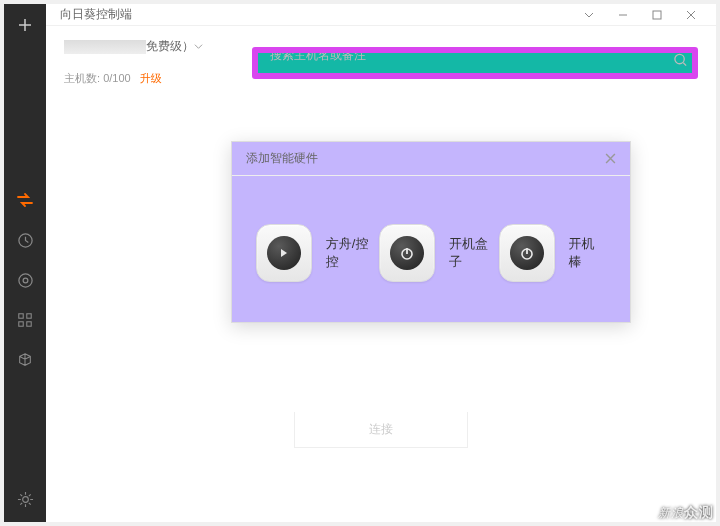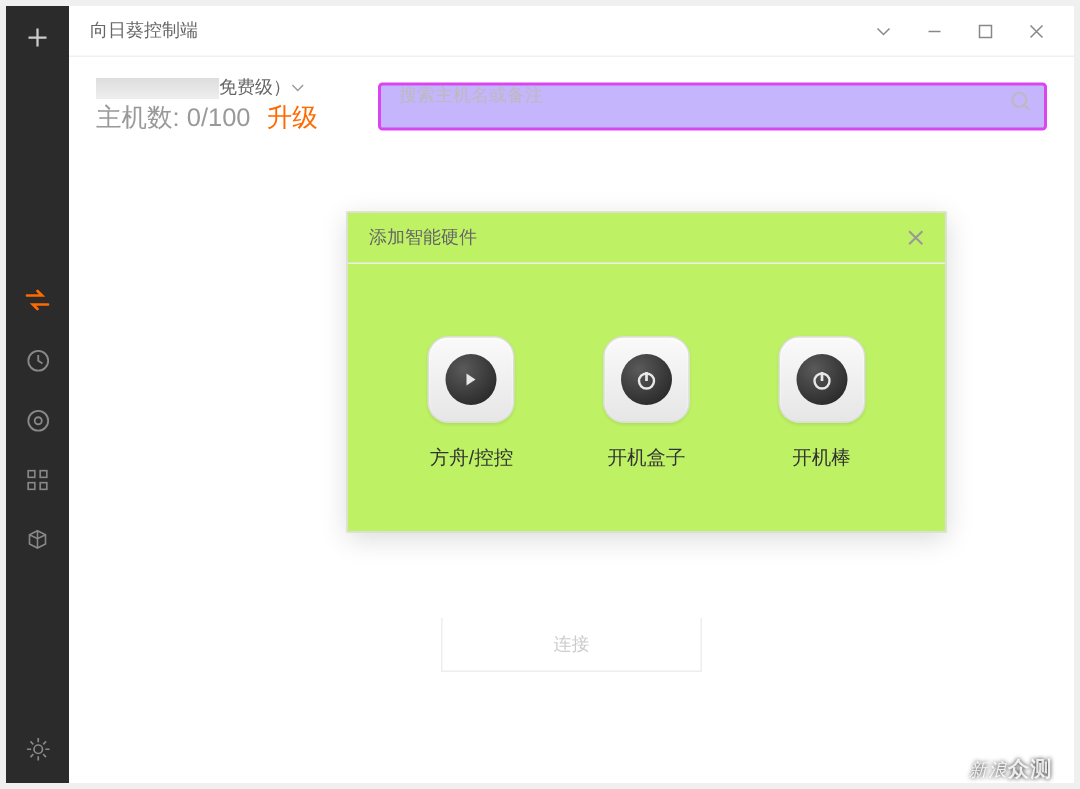--- a/index.html
+++ b/index.html
@@ -4,45 +4,45 @@
 <style>
 * { margin: 0; padding: 0; box-sizing: border-box; font-family: "Microsoft YaHei", "PingFang SC", sans-serif; }
 body { width: 720px; height: 526px; background: #f0f0f0; position: relative; overflow: hidden; }
 .window { position: absolute; left: 4px; top: 4px; width: 712px; height: 518px; background: #fff; display: flex; }
 .sidebar { width: 42px; background: #2b2b2b; display: flex; flex-direction: column; align-items: center; position: relative; }
 .sidebar-top { width: 42px; height: 42px; display: flex; align-items: center; justify-content: center; cursor: pointer; }
 .sidebar-nav { margin-top: 145px; display: flex; flex-direction: column; gap: 22px; align-items: center; }
 .sidebar-icon { width: 18px; height: 18px; display: flex; align-items: center; justify-content: center; cursor: pointer; }
 .sidebar-bottom { position: absolute; bottom: 14px; }
 .main { flex: 1; display: flex; flex-direction: column; position: relative; }
-.titlebar { height: 34px; display: flex; align-items: center; padding: 0 8px 0 14px; border-bottom: 1px solid #f0f0f0; }
+.titlebar { height: 22px; display: flex; align-items: center; padding: 0 8px 0 14px; border-bottom: 1px solid #f0f0f0; }
 .titlebar-title { font-size: 12px; color: #666; flex: 1; }
 .window-controls { display: flex; gap: 0; }
 .wc-btn { width: 34px; height: 28px; display: flex; align-items: center; justify-content: center; cursor: pointer; color: #888; }
 .header-row { display: flex; align-items: center; padding: 12px 18px 4px 18px; gap: 18px; }
 .account-block { min-width: 170px; }
 .account-top { display: flex; align-items: center; gap: 0; font-size: 12px; color: #666; }
 .account-name { background: linear-gradient(#ddd,#eee); color: transparent; width: 82px; height: 14px; display: inline-block; }
-.account-sub { font-size: 17px; color: #999; margin-top: 0; }
+.account-sub { font-size: 11px; color: #999; margin-top: 16px; }
 .account-sub .upgrade { color: #ff6a00; margin-left: 6px; cursor: pointer; }
 .search-wrap { flex: 1; position: relative; }
-.search-input { width: 100%; height: 32px; border: 2px solid #d946ef; background: #c4b5fd; border-radius: 3px; padding: 0 34px 16px 12px; font-size: 12px; color: #333; outline: none; }
+.search-input { width: 100%; height: 32px; border: 6px solid #d946ef; background: #14b8a6; border-radius: 3px; padding: 0 34px 16px 12px; font-size: 12px; color: #333; outline: none; }
 .search-input::placeholder { color: #bbb; }
 .search-icon-wrap { position: absolute; right: 10px; top: 50%; transform: translateY(-50%); color: #bbb; cursor: pointer; }
 .connect-box { position: absolute; left: 248px; top: 408px; width: 174px; height: 36px; border: 1px solid #eee; border-top: none; display: flex; align-items: center; justify-content: center; font-size: 12px; color: #ccc; }
-.modal { position: absolute; left: 185px; top: 137px; width: 400px; background: #bef264; border: 1px solid #ddd; box-shadow: 0 4px 18px rgba(0,0,0,0.15); }
+.modal { position: absolute; left: 185px; top: 137px; width: 400px; background: #c4b5fd; border: 1px solid #ddd; box-shadow: 0 4px 18px rgba(0,0,0,0.15); }
 .modal-header { height: 34px; display: flex; align-items: center; padding: 0 10px 0 14px; border-bottom: 1px solid #eee; }
 .modal-title { font-size: 12px; color: #666; flex: 1; }
 .modal-close { width: 20px; height: 20px; display: flex; align-items: center; justify-content: center; color: #999; cursor: pointer; }
 .modal-body { padding: 48px 24px 40px 24px; display: flex; justify-content: space-around; }
-.hw-item { display: flex; flex-direction: column; align-items: center; gap: 14px; cursor: pointer; }
+.hw-item { display: flex; flex-direction: row; align-items: center; gap: 14px; cursor: pointer; }
 .hw-icon { width: 58px; height: 58px; border-radius: 14px; background: linear-gradient(#fafafa,#e6e6e6); border: 1px solid #ddd; display: flex; align-items: center; justify-content: center; box-shadow: inset 0 1px 2px rgba(255,255,255,0.8), 0 1px 2px rgba(0,0,0,0.08); }
 .hw-inner { width: 34px; height: 34px; border-radius: 50%; background: radial-gradient(circle at 35% 30%, #5a5a5a, #1e1e1e); display: flex; align-items: center; justify-content: center; }
 .hw-label { font-size: 13px; color: #333; }
-.watermark { position: absolute; right: 18px; bottom: 4px; font-size: 12px; color: rgba(255,255,255,0.85); text-shadow: 0 0 3px rgba(0,0,0,0.9); letter-spacing: 1px; font-style: italic; margin-left: 44px; }
+.watermark { position: absolute; right: 6px; bottom: 4px; font-size: 12px; color: rgba(255,255,255,0.85); text-shadow: 0 0 3px rgba(0,0,0,0.9); letter-spacing: 1px; font-style: italic; margin-left: 44px; }
 .watermark-sub { font-size: 14px; font-weight: bold; font-style: normal; }
 </style>
 </head>
 <body>
 
 <div class="window">
   <div class="sidebar">
     <div class="sidebar-top">
       <svg width="16" height="16" viewBox="0 0 16 16">
           <path d="M8 2v12M2 8h12" stroke="#ccc" stroke-width="1.5"></path>

